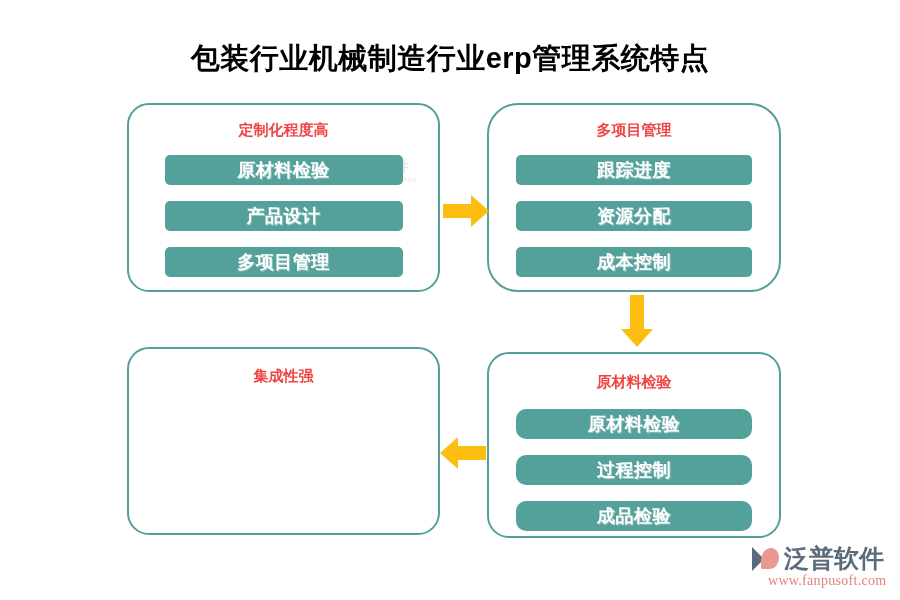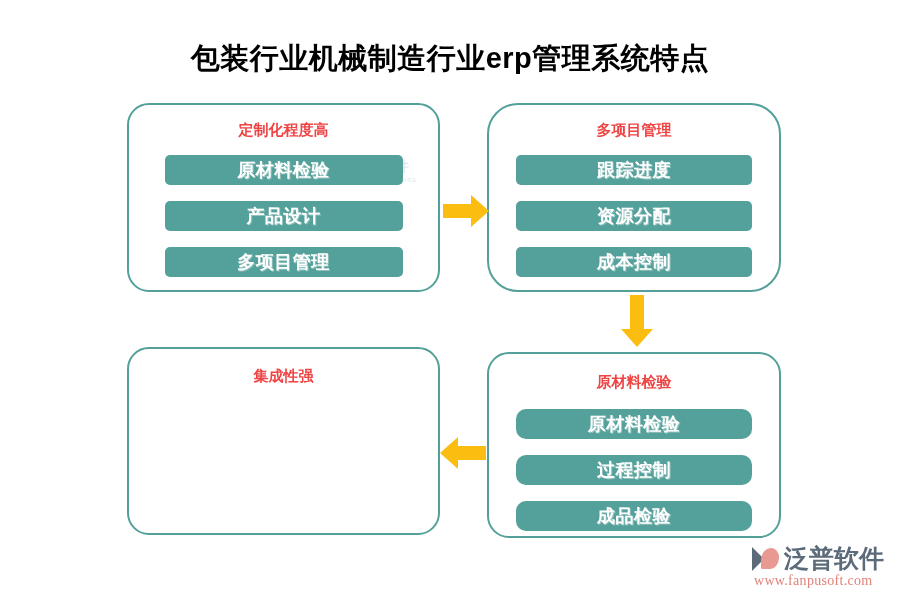--- a/index.html
+++ b/index.html
@@ -210,21 +210,21 @@
   .brand-name {
     font-size: 25px;
     font-weight: bold;
     color: #5c6b7a;
     letter-spacing: 0px;
     line-height: 28px;
     white-space: nowrap;
   }
   .brand-url {
     margin-top: 0px;
-    margin-left: 2px;
+    margin-left: 16px;
     font-family: "Liberation Serif", "DejaVu Serif", serif;
     font-size: 14px;
     color: #e0837a;
     letter-spacing: 0.3px;
     white-space: nowrap;
   }
 </style>
 </head>
 <body>
 

